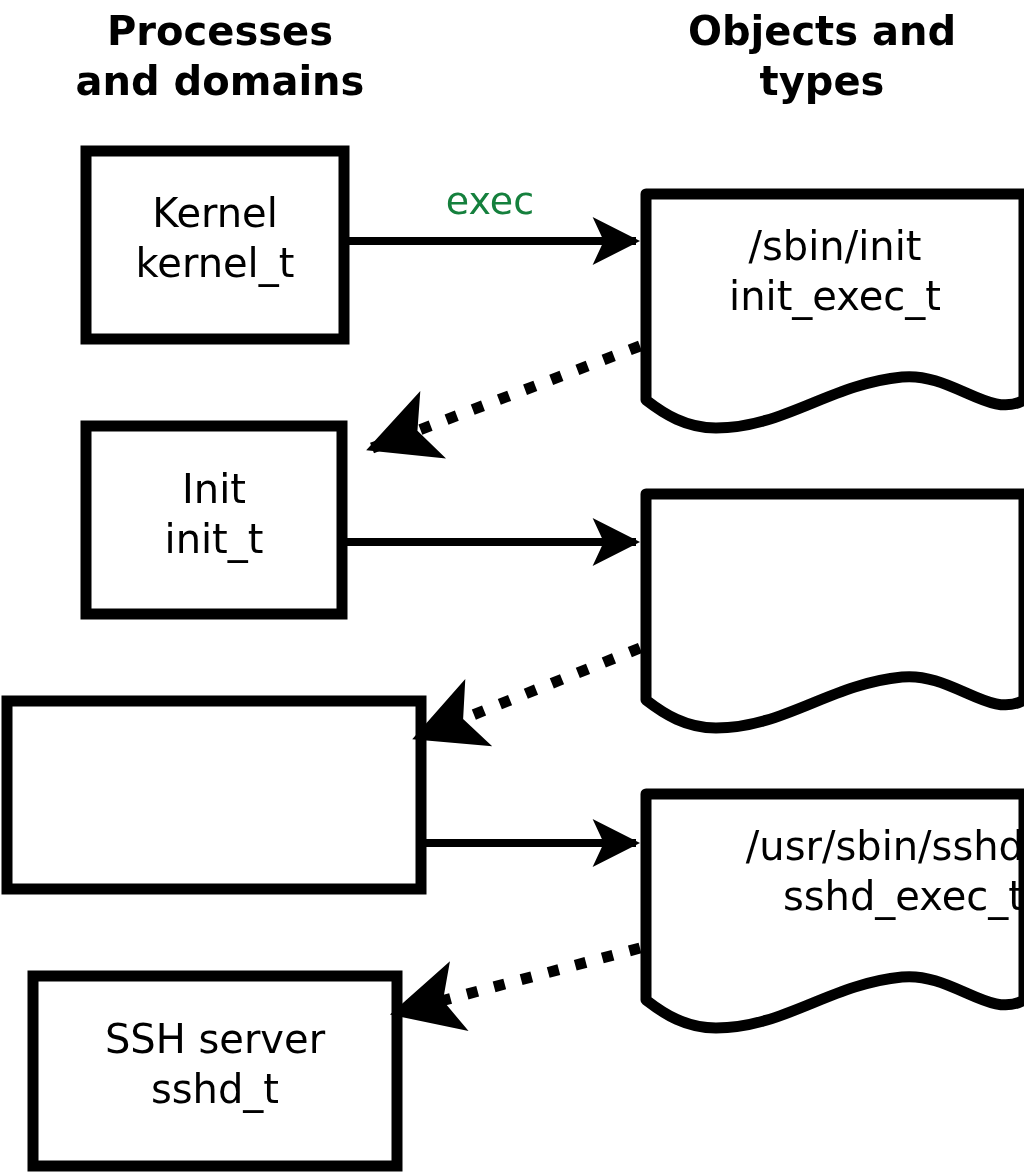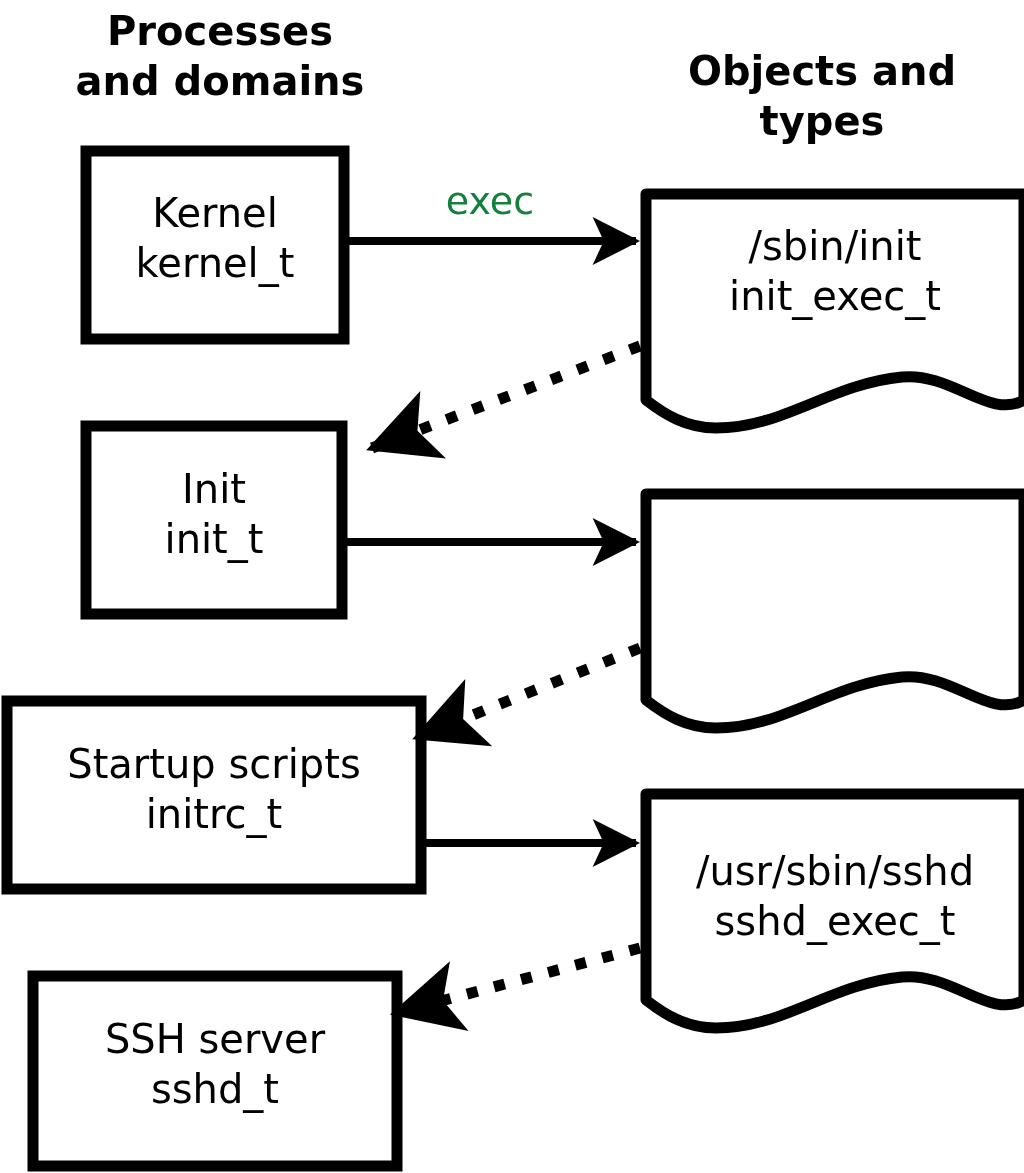--- a/index.html
+++ b/index.html
@@ -31,21 +31,21 @@
     position: absolute;
     text-align: center;
     font-weight: bold;
     font-size: 40px;
     line-height: 50px;
     color: #000000;
     letter-spacing: 0px;
     white-space: pre-line;
   }
   #header-left  { left: 20px;  top: 6px;  width: 400px; }
-  #header-right { left: 620px; top: 6px;  width: 404px; margin-top: 40px; }
+  #header-right { left: 620px; top: 6px;  width: 404px; }
 
   .node-label {
     position: absolute;
     text-align: center;
     font-size: 40px;
     line-height: 50px;
     color: #000000;
     white-space: pre-line;
     pointer-events: none;
   }
@@ -114,28 +114,26 @@
 
     <line x1="640" y1="948" x2="396" y2="1013" stroke="#000000" stroke-width="11" stroke-linecap="butt" stroke-dasharray="11 17" marker-end="url(#arrow-dotted)"></line>
   </svg>
 
   <div class="node-label" style="left:86px;  top:464px; width:256px;">Init
 init_t</div>
 
   <div class="node-label" style="left:86px;  top:188px; width:258px;">Kernel
 kernel_t</div>
 
-  <div class="node-label" style="left:7px;   top:739px; width:414px;">Startup scripts
-initrc_t</div>
 
   <div class="node-label" style="left:33px;  top:1014px; width:364px;">SSH server
 sshd_t</div>
 
   <div class="node-label" style="left:646px; top:221px; width:378px;">/sbin/init
 init_exec_t</div>
 
 
-  <div class="node-label" style="left:646px; top:846px; width:378px;">/usr/sbin/sshd
+  <div class="node-label" style="left:646px; top:821px; width:378px;text-align:right;">/usr/sbin/sshd
 sshd_exec_t</div>
 
   <div class="edge-label" style="left:380px; top:180px; width:220px;">exec</div>
 
 </div>
 
 </body></html>

